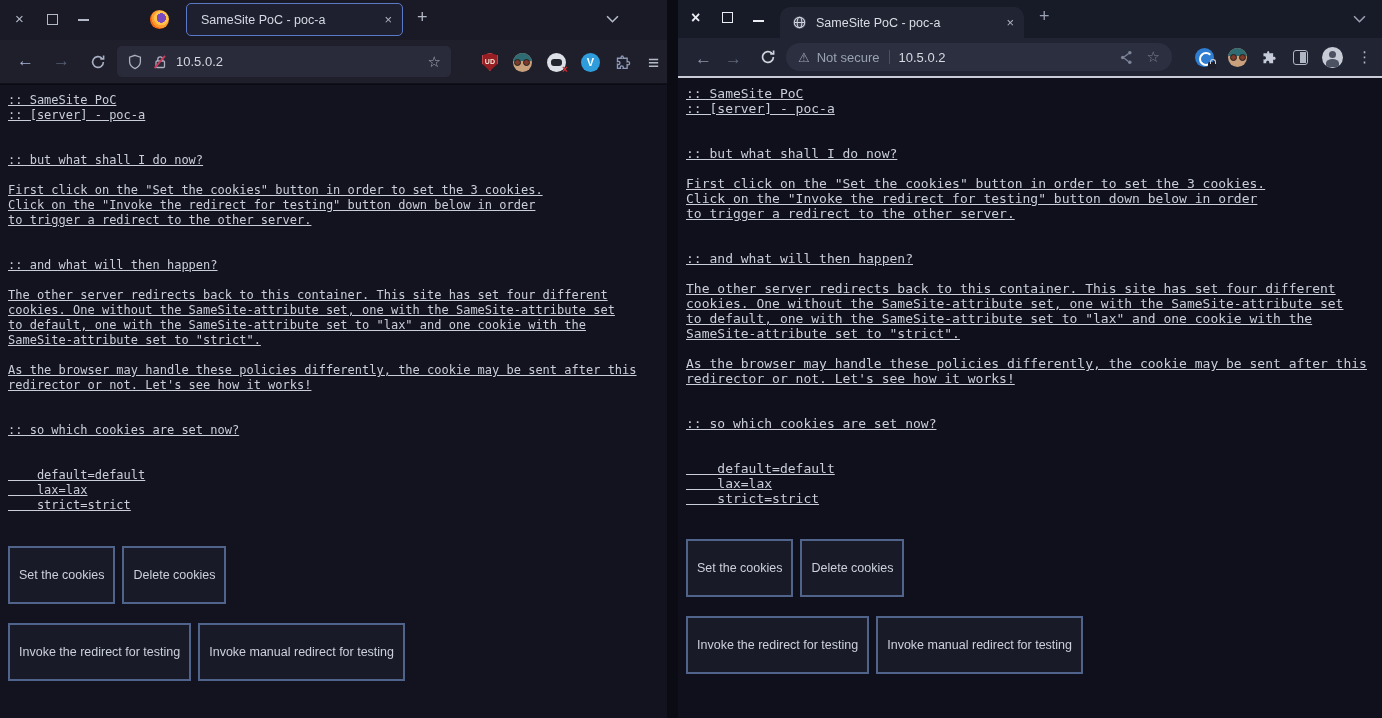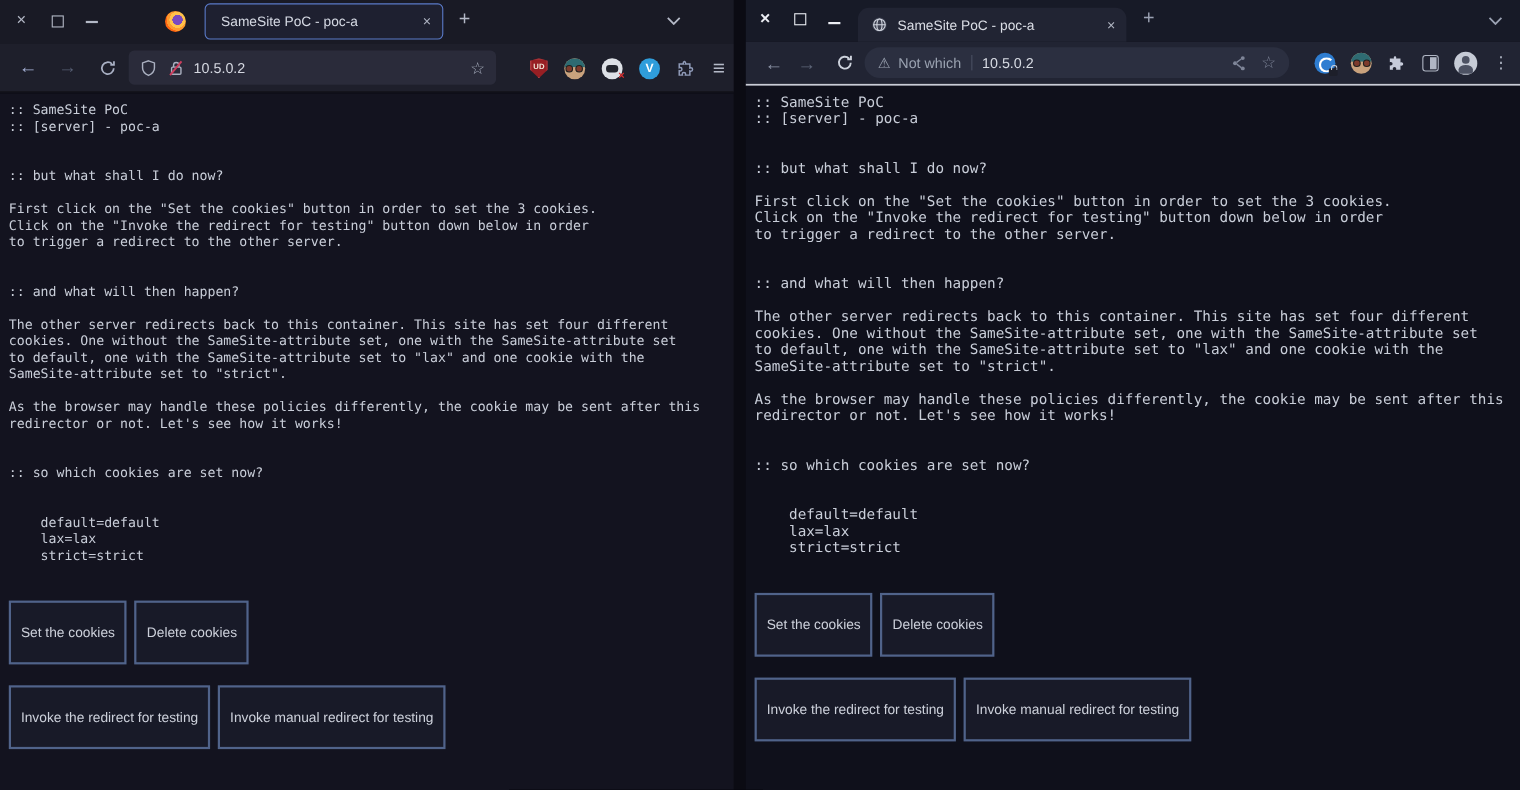--- a/index.html
+++ b/index.html
@@ -86,21 +86,21 @@
   .avatar { position:relative; width:21px; height:21px; border-radius:50%; background:#c6cbd6; overflow:hidden; }
   .avatar .head { position:absolute; left:7px; top:4px; width:7px; height:7px; border-radius:50%; background:#4d5263; }
   .avatar .body { position:absolute; left:4px; top:12.5px; width:13px; height:8px; border-radius:50% 50% 0 0; background:#4d5263; }
   .dots { font-size:15px; color:#b0b6c4; }
   .cr-topline { height:2px; background:#c9ccd6; }
 
   
   .content { position:absolute; left:0; right:0; bottom:0; padding:8px; }
   #ff .content { top:85px; background:#13131f; }
   #cr .content { top:78px; background:#0f101b; }
-  pre.body { font-family:"DejaVu Sans Mono", monospace; color:#c9ced9; }
+  pre.body { font-family:"DejaVu Sans Mono", monospace; color:#c9ced9;text-decoration:underline; }
   #ff pre.body { font-size:12px; line-height:15px; }
   #cr pre.body { font-size:13px; line-height:15px; }
   .btnrow { display:flex; gap:7px; }
   .btnrow.first { margin-top:33px; }
   .btnrow.second { margin-top:19px; }
   button.pg { font-family:"Liberation Sans", sans-serif; font-size:12.5px; color:#ccd0da;
               background:#181a28; border:2px solid #50638a; padding:20px 9px; cursor:pointer; }
   svg { display:block; }
 </style>
 </head>
@@ -240,21 +240,21 @@
       <span class="navglyph cr-back">←</span>
       <span class="navglyph cr-fwd">→</span>
       <span class="cr-reload">
         <svg width="16" height="16" viewBox="0 0 16 16">
           <path d="M13.4 8a5.4 5.4 0 1 1-1.6-3.85" fill="none" stroke="#ced3dd" stroke-width="1.7"></path>
           <path d="M13.6 1.6v3.3h-3.3" fill="none" stroke="#ced3dd" stroke-width="1.7"></path>
         </svg>
       </span>
       <div class="cr-pill">
         <span class="warn">⚠</span>
-        <span class="notsecure">Not which</span>
+        <span class="notsecure">Not secure</span>
         <span class="pill-div"></span>
         <span class="cr-url">10.5.0.2</span>
         <span>
           <svg width="15" height="15" viewBox="0 0 16 16">
             <circle cx="11.5" cy="3" r="1.9" fill="#7e8598"></circle>
               <circle cx="4" cy="8" r="1.9" fill="#7e8598"></circle>
               <circle cx="11.5" cy="13" r="1.9" fill="#7e8598"></circle>
             <path d="M5.6 7.2 10 3.9 M5.6 8.9 10 12.2" stroke="#7e8598" stroke-width="1.4"></path>
           </svg>
         </span>

